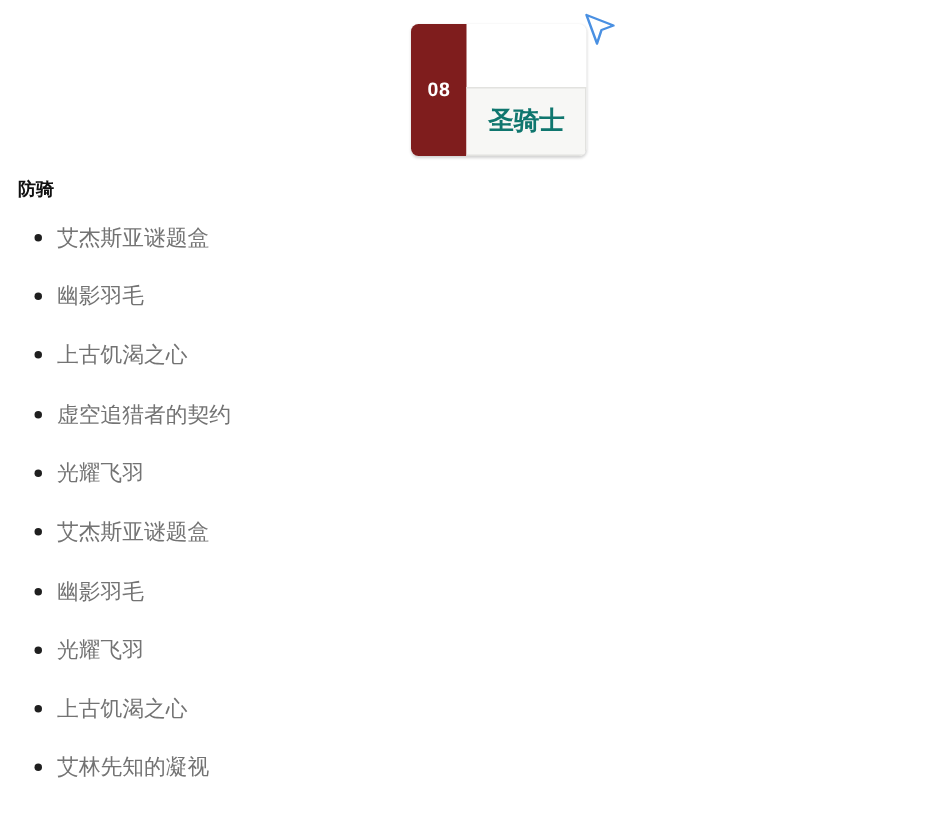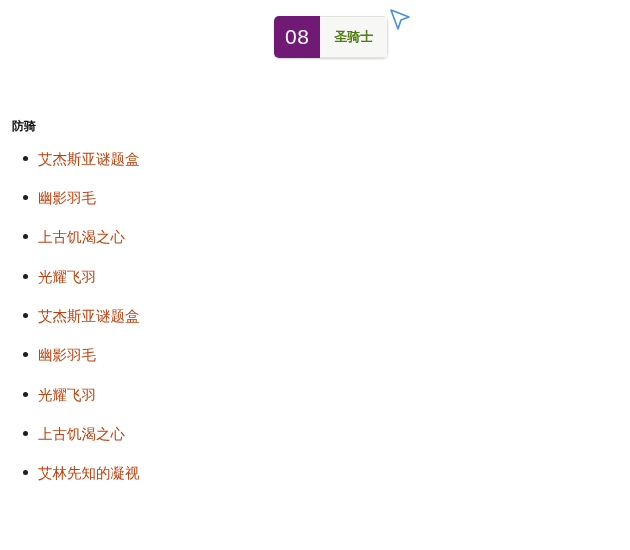--- a/index.html
+++ b/index.html
@@ -24,42 +24,43 @@
     position: absolute;
     top: 16px;
     left: 274px;
     display: flex;
     align-items: stretch;
     border-radius: 5px;
     overflow: hidden;
     box-shadow: 0 1px 2px rgba(0,0,0,0.18);
   }
   .chip-num {
-    background: #701a75;
+    background: #7f1d1d;
     color: #ffffff;
-    font-size: 21px;
-    font-weight: normal;
+    font-size: 13px;
+    font-weight: bold;
     line-height: 1;
     padding: 10px 11px 11px 11px;
     display: flex;
     align-items: center;
     justify-content: center;
     letter-spacing: 0.5px;
   }
   .chip-title {
     background: #f7f7f5;
-    color: #4d7c0f;
-    font-size: 13px;
+    color: #0f766e;
+    font-size: 17px;
     font-weight: bold;
     padding: 10px 14px 11px 14px;
     display: flex;
     align-items: center;
     border: 1px solid #e2e2df;
     border-left: none;
     box-sizing: border-box;
+    margin-top: 42px;
   }
 
   
   .cursor {
     position: absolute;
     top: 8px;
     left: 389px;
     width: 22px;
     height: 24px;
     pointer-events: none;
@@ -85,21 +86,21 @@
   }
 
   ul.item-list {
     list-style: none;
     margin: 0;
     padding: 0;
   }
   ul.item-list li {
     position: relative;
     font-size: 14.5px;
-    color: #c2410c;
+    color: #737373;
     line-height: 1.4;
     margin: 0 0 19px 0;
     padding-left: 38px;
   }
   ul.item-list li::before {
     content: "";
     position: absolute;
     left: 23px;
     top: 7px;
     width: 5px;
@@ -124,20 +125,21 @@
     </svg>
   </div>
 
   <div class="content">
 
     <h2 class="section-title">防骑</h2>
     <ul class="item-list">
       <li>艾杰斯亚谜题盒</li>
       <li>幽影羽毛</li>
       <li>上古饥渴之心</li>
+      <li>虚空追猎者的契约</li>
       <li>光耀飞羽</li>
     </ul>
 
     <ul class="item-list">
       <li>艾杰斯亚谜题盒</li>
       <li>幽影羽毛</li>
       <li>光耀飞羽</li>
       <li>上古饥渴之心</li>
       <li>艾林先知的凝视</li>
     </ul>

